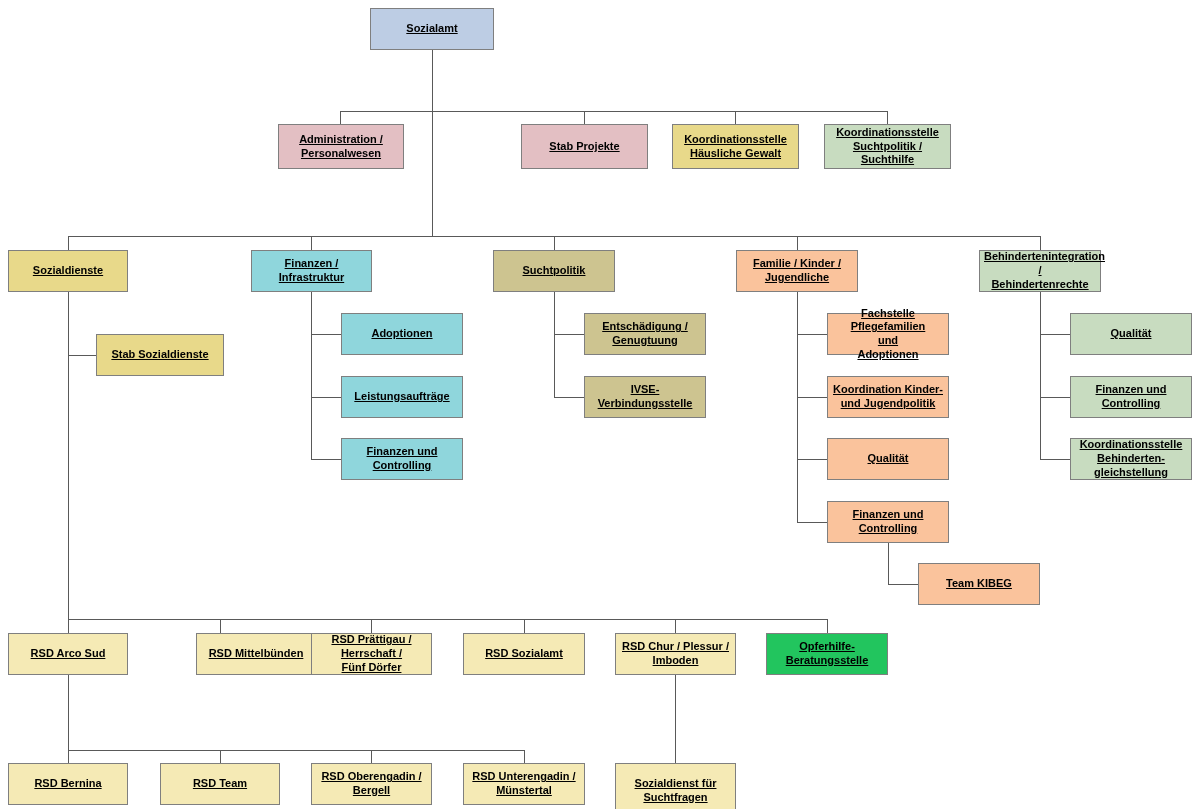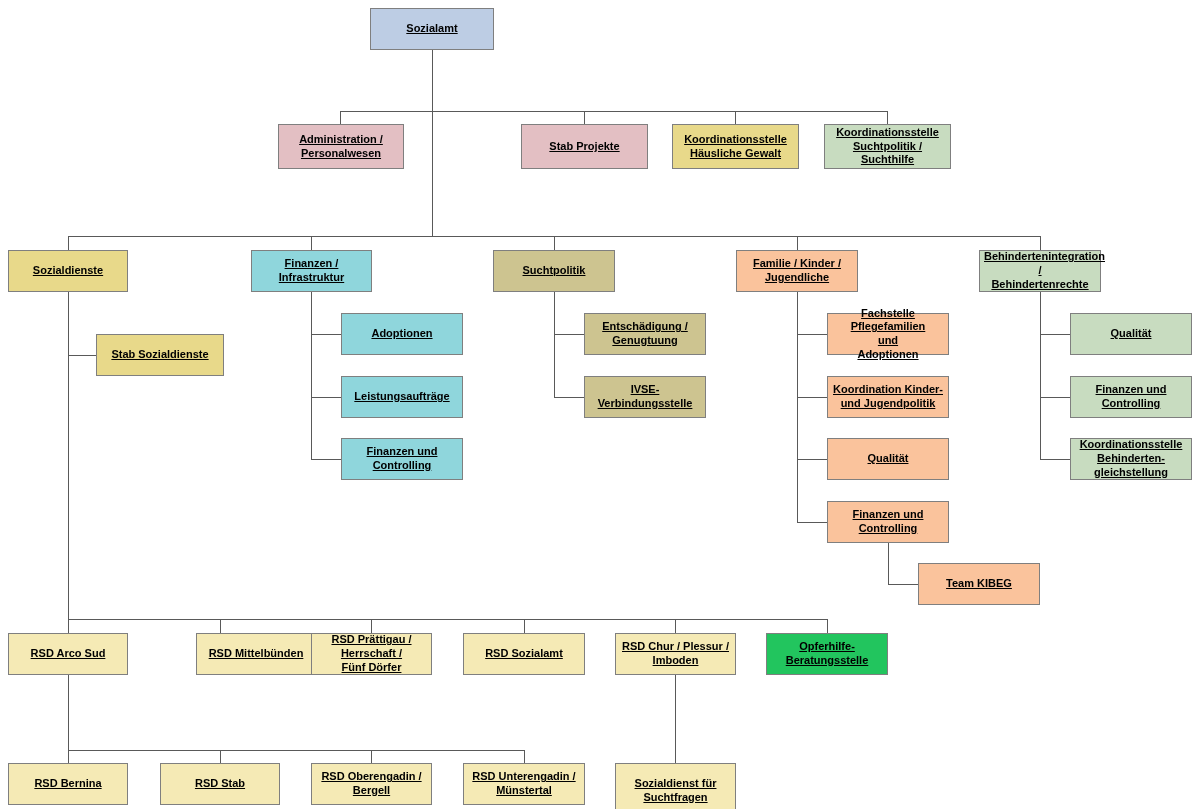--- a/index.html
+++ b/index.html
@@ -186,21 +186,21 @@
       <div class="node" style="left: 615px; top: 633px; width: 121px; height: 42px; background: rgb(245, 234, 181); border-color: rgb(127, 127, 127); color: rgb(0, 0, 0);">
         <span>RSD Chur / Plessur /<br>Imboden</span>
       </div>
       <div class="node" style="left: 766px; top: 633px; width: 122px; height: 42px; background: #22c55e; border-color: rgb(127, 127, 127); color: rgb(0, 0, 0);">
         <span>Opferhilfe-<br>Beratungsstelle</span>
       </div>
       <div class="node" style="left: 8px; top: 763px; width: 120px; height: 42px; background: rgb(245, 234, 181); border-color: rgb(127, 127, 127); color: rgb(0, 0, 0); text-align: center;">
         <span>RSD Bernina</span>
       </div>
       <div class="node" style="left: 160px; top: 763px; width: 120px; height: 42px; background: rgb(245, 234, 181); border-color: rgb(127, 127, 127); color: rgb(0, 0, 0);">
-        <span>RSD Stab</span>
+        <span>RSD Team</span>
       </div>
       <div class="node" style="left: 311px; top: 763px; width: 121px; height: 42px; background: rgb(245, 234, 181); border-color: rgb(127, 127, 127); color: rgb(0, 0, 0); justify-content: center;">
         <span>RSD Oberengadin /<br>Bergell</span>
       </div>
       <div class="node" style="left: 463px; top: 763px; width: 122px; height: 42px; background: rgb(245, 234, 181); border-color: rgb(127, 127, 127); color: rgb(0, 0, 0);">
         <span>RSD Unterengadin /<br>Münstertal</span>
       </div>
       <div class="node" style="left: 615px; top: 763px; width: 121px; height: 56px; background: rgb(245, 234, 181); border-color: rgb(127, 127, 127); color: rgb(0, 0, 0);">
         <span>Sozialdienst für<br>Suchtfragen</span>
       </div>

